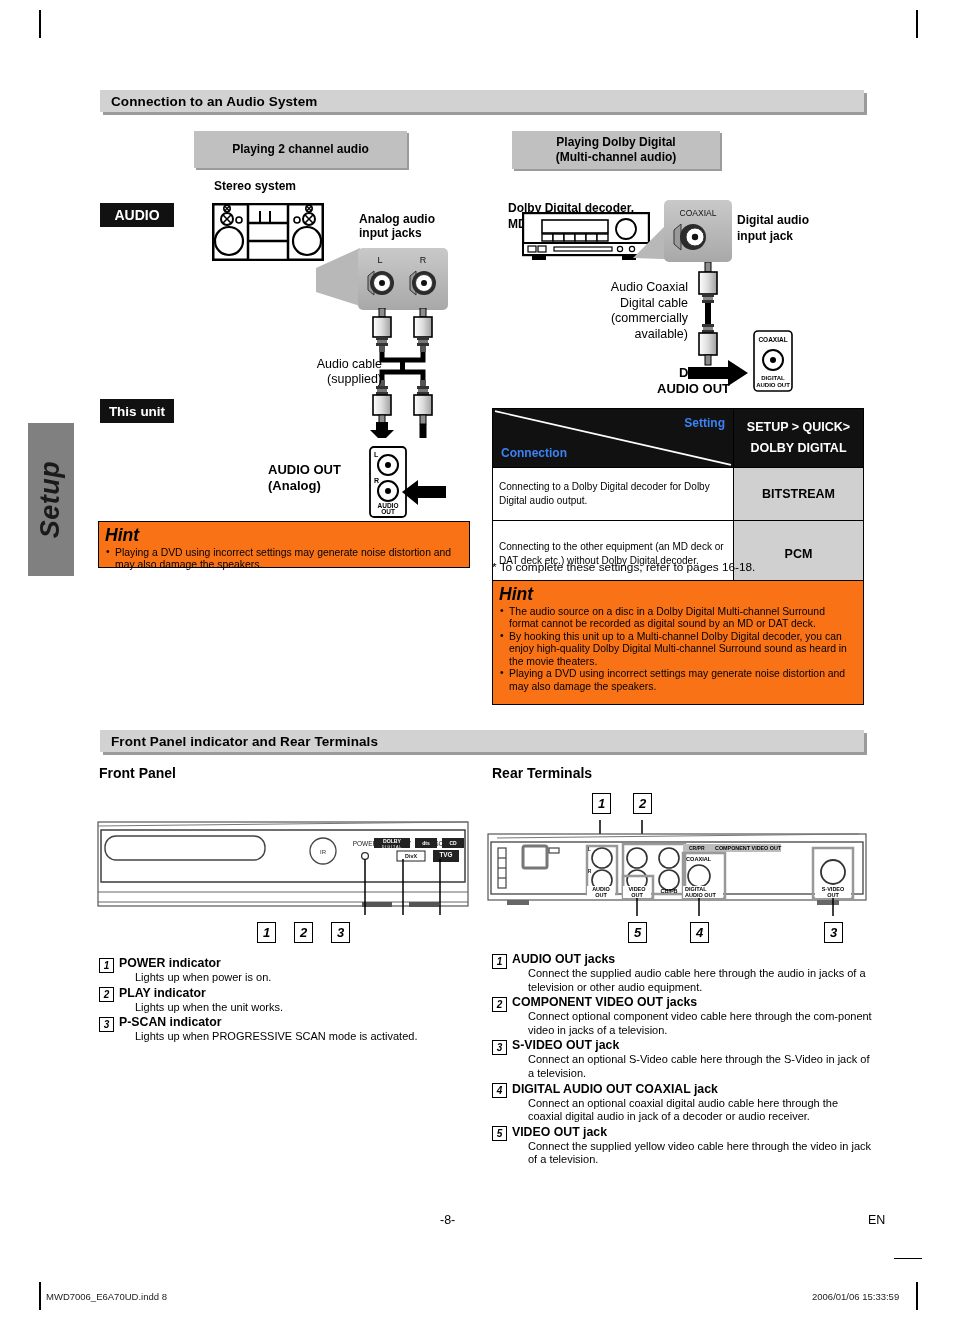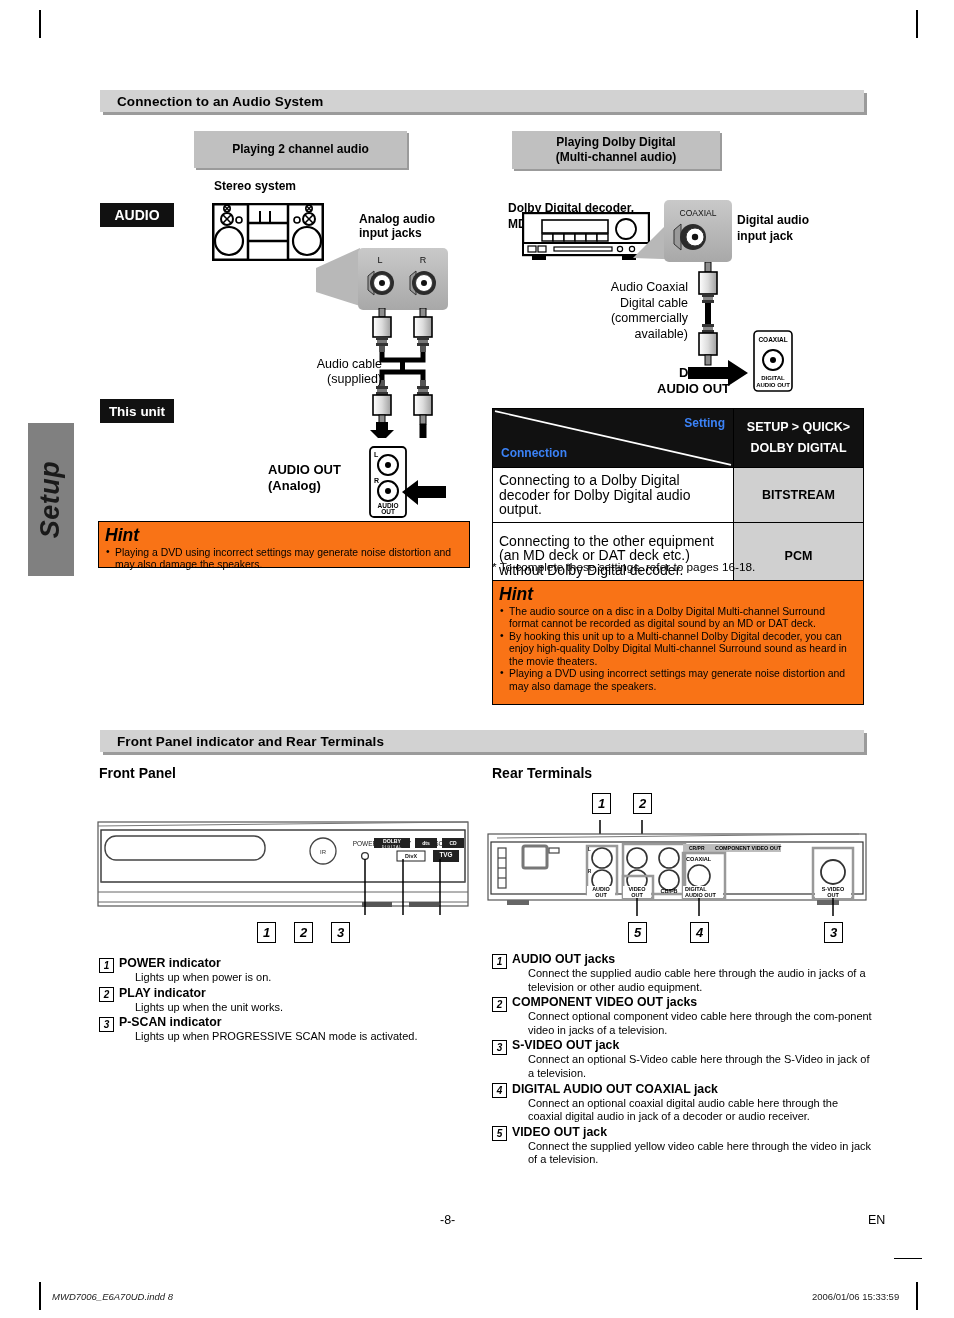--- a/index.html
+++ b/index.html
@@ -12,21 +12,21 @@
 
   
   .sidetab{position:absolute;left:28px;top:423px;width:46px;height:153px;
            background:#808080;display:flex;align-items:center;justify-content:center;}
   .sidetab span{transform:rotate(-90deg);white-space:nowrap;color:#1a1a1a;
                 font-size:27px;font-weight:bold;font-style:italic;letter-spacing:.5px;}
 
   
   .secbar{position:absolute;height:22px;background:#d2d2d2;
           box-shadow:3px 3px 0 #9b9b9b;display:flex;align-items:center;}
-  .secbar .t{font-size:13.5px;font-weight:bold;padding-left:17px;letter-spacing:.1px;}
+  .secbar .t{font-size:13.5px;font-weight:bold;padding-left:11px;letter-spacing:.1px;}
 
   
   .subhdr{position:absolute;background:#c0c0c0;display:flex;align-items:center;
           justify-content:center;text-align:center;font-size:12px;font-weight:bold;
           line-height:15px;box-shadow:2px 2px 0 #9b9b9b;}
 
   .blackbadge{position:absolute;background:#111;color:#fff;font-weight:bold;
               display:flex;align-items:center;justify-content:center;}
 
   .lbl{position:absolute;font-size:12px;font-weight:bold;line-height:14px;}
@@ -42,21 +42,21 @@
 
   
   .stbl{position:absolute;border-collapse:collapse;}
   .stbl td{border:1.3px solid #000;vertical-align:middle;}
   .th-diag{background:#111;color:#3b82f6;position:relative;height:56px;}
   .th-diag .setting{position:absolute;right:8px;top:7px;font-size:12px;font-weight:bold;}
   .th-diag .conn{position:absolute;left:8px;bottom:7px;font-size:12px;font-weight:bold;}
   .th-diag .slash{position:absolute;left:0;top:0;width:100%;height:100%;}
   .th-right{background:#111;color:#fff;text-align:center;font-size:12.5px;
             font-weight:bold;line-height:21px;padding:5px 3px;}
-  .td-desc{font-size:14px;line-height:14.5px;padding:5px 6px;background:#fff;}
+  .td-desc{font-size:10px;line-height:14.5px;padding:5px 6px;background:#fff;}
   .td-val{background:#d0d0d0;text-align:center;font-size:12.5px;font-weight:bold;}
   .footnote{position:absolute;font-size:11.8px;}
 
   
   .numlist{position:absolute;}
   .nrow{display:flex;margin-bottom:1px;}
   .nbox{width:13px;height:13px;border:1.1px solid #000;font-size:10px;font-weight:bold;
         font-style:italic;display:flex;align-items:center;justify-content:center;
         flex:0 0 auto;margin-top:1.5px;}
   .ntxt{margin-left:5px;}
@@ -569,16 +569,16 @@
       <div class="nbox">5</div>
       <div class="ntxt">
         <div class="ntitle">VIDEO OUT jack</div>
         <div class="ndesc">Connect the supplied yellow video cable here through the video in jack of a television.</div>
       </div>
     </div>
   </div>
 
   <div class="pnum" style="left:440px;top:1213px;">-8-</div>
   <div class="pnum" style="left:828px;top:1213px;margin-left:40px;">EN</div>
-  <div class="foot" style="left:52px;top:1291px;font-style:italic;">MWD7006_E6A70UD.indd   8</div>
+  <div class="foot" style="left:46px;top:1291px;">MWD7006_E6A70UD.indd   8</div>
   <div class="foot" style="left:812px;top:1291px;">2006/01/06   15:33:59</div>
 
 </div>
 
 </body></html>

